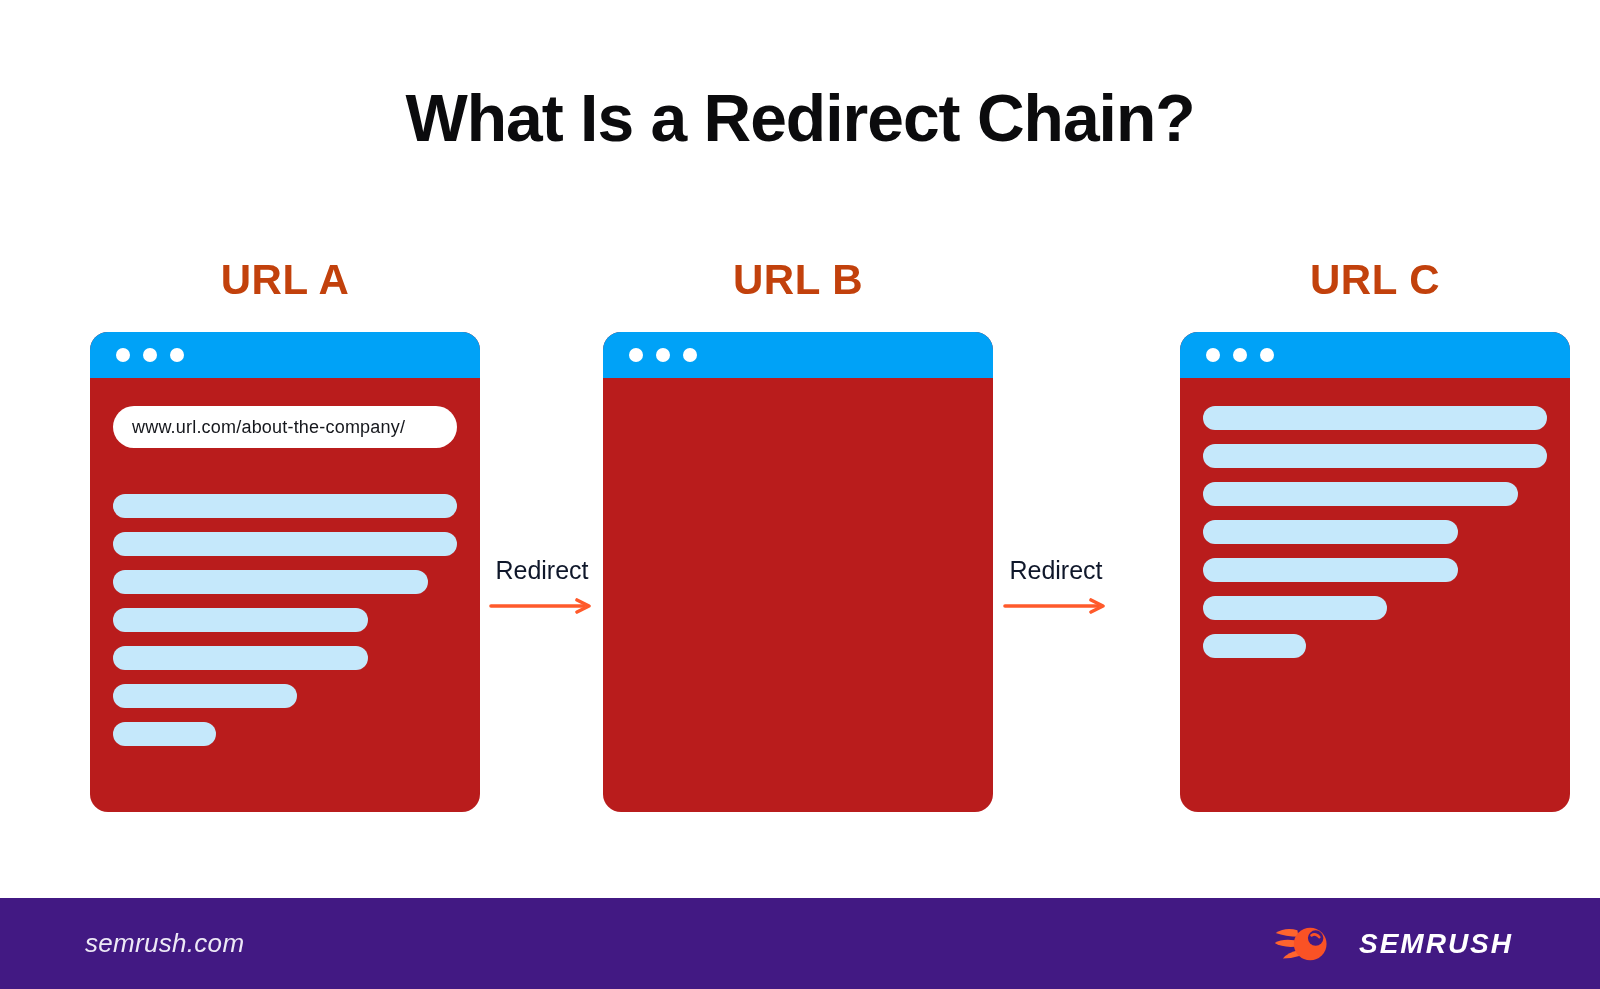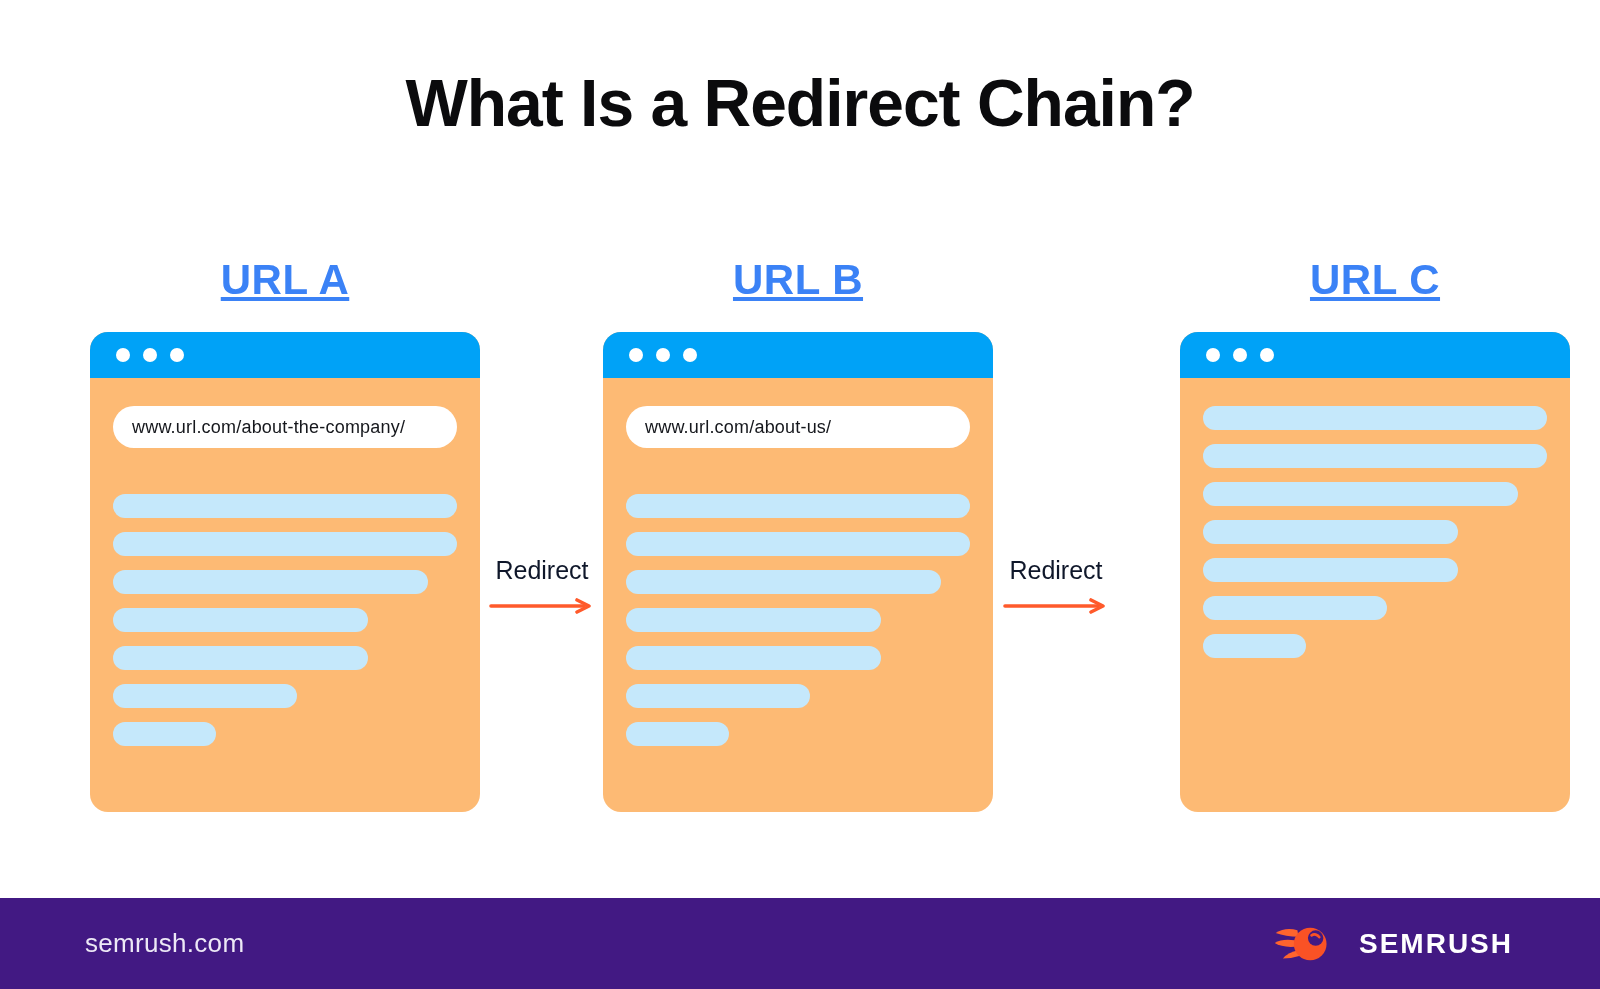--- a/index.html
+++ b/index.html
@@ -8,49 +8,48 @@
     position:relative;
     background:#ffffff;
     overflow:hidden;
     font-family:"Liberation Sans", sans-serif;
     color:#0b0b0d;
   }
 
   
   .title {
     position:absolute;
-    top:65px; left:0; width:1600px;
+    top:80px; left:0; width:1600px;
     text-align:center;
     font-size:66px;
     font-weight:800;
     letter-spacing:-1px;
     color:#0b0b0d;
   }
 
   
   .wg { position:absolute; top:254px; width:390px; }
   #wgA { left:90px; }
   #wgB { left:603px; }
   #wgC { left:1180px; }
 
   .wlabel {
     text-align:center;
     font-size:42px;
     font-weight:800;
     letter-spacing:0.5px;
     line-height:52px;
-    color:#3b82f6;
-    text-decoration:underline;
+    color:#c2410c;
   }
 
   .browser {
     margin-top:26px;
     border-radius:18px;
     overflow:hidden;
-    background:#fdba74;
+    background:#b91c1c;
     height:480px;
   }
   .bar {
     height:46px;
     background:#00A2F7;
     display:flex;
     align-items:center;
     padding-left:26px;
     gap:13px;
   }
@@ -107,20 +106,21 @@
   .footer {
     position:absolute;
     left:0; bottom:0;
     width:1600px; height:91px;
     background:#421983;
     display:flex;
     align-items:center;
     justify-content:space-between;
     box-sizing:border-box;
     padding:0 87px 0 85px;
+    font-style:italic;
   }
   .site {
     color:#EDE9F6;
     font-size:26px;
     letter-spacing:0.3px;
   }
   .brand { display:flex; align-items:center; gap:29px; }
   .brandtext {
     color:#ffffff;
     font-size:28px;
@@ -164,32 +164,20 @@
   </svg>
 </div>
 
 <div class="wg" id="wgB">
   <div class="wlabel">URL B</div>
   <div class="browser">
     <div class="bar">
       <span class="dot"></span>
       <span class="dot"></span>
       <span class="dot"></span>
-    </div>
-    <div class="bbody">
-      <div class="urlpill">
-        <span>www.url.com/about-us/</span>
-      </div>
-      <div class="sk w1"></div>
-      <div class="sk w2"></div>
-      <div class="sk w3"></div>
-      <div class="sk w4"></div>
-      <div class="sk w5"></div>
-      <div class="sk w6"></div>
-      <div class="sk w7"></div>
     </div>
   </div>
 </div>
 
 <div class="connector" id="c2">
   <div class="clabel">Redirect</div>
   <svg class="arrow-svg" width="106" height="16" viewBox="0 0 106 16">
     <path d="M2 8 H95" stroke="#FF5A2B" stroke-width="3.6" stroke-linecap="round" fill="none"></path>
     <path d="M88 2 L100 8 L88 14" stroke="#FF5A2B" stroke-width="3.6" stroke-linecap="round" stroke-linejoin="round" fill="none"></path>
   </svg>

